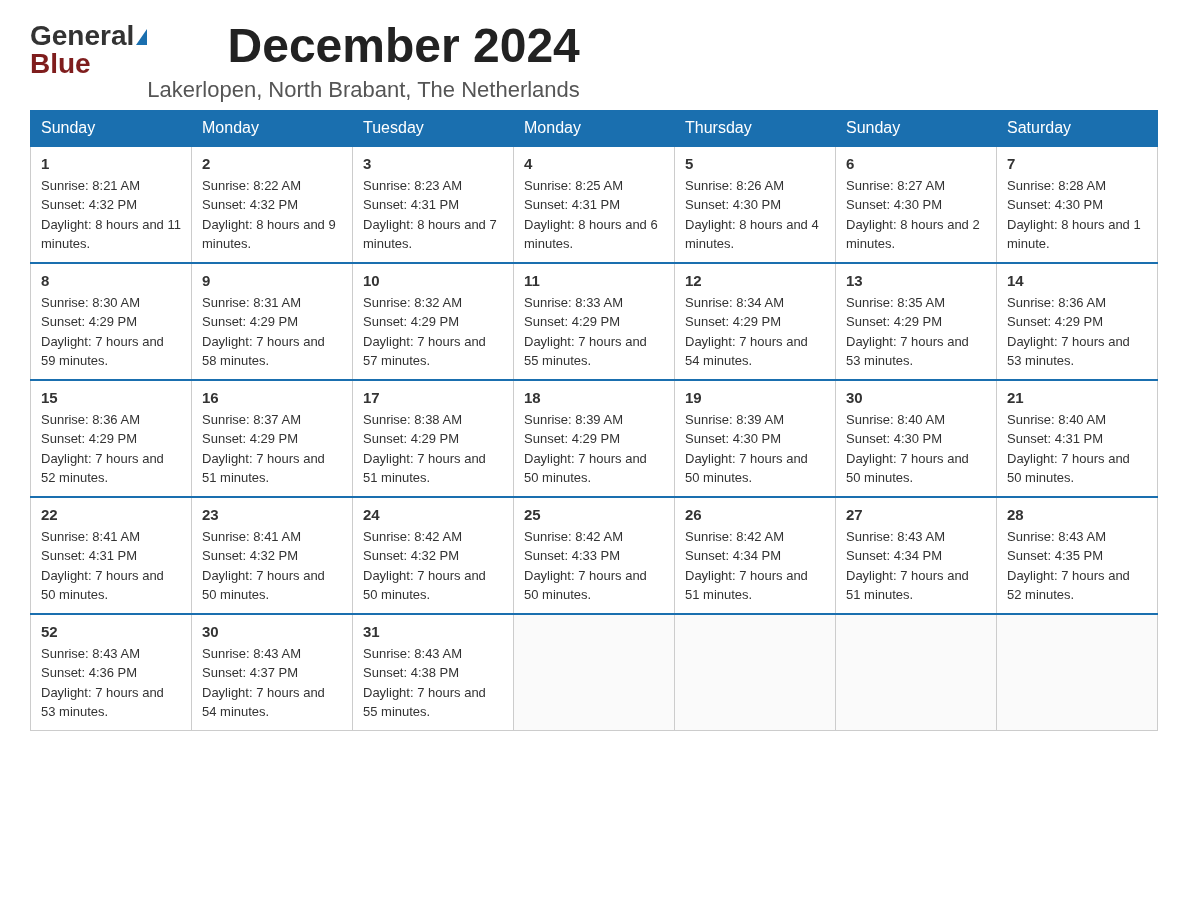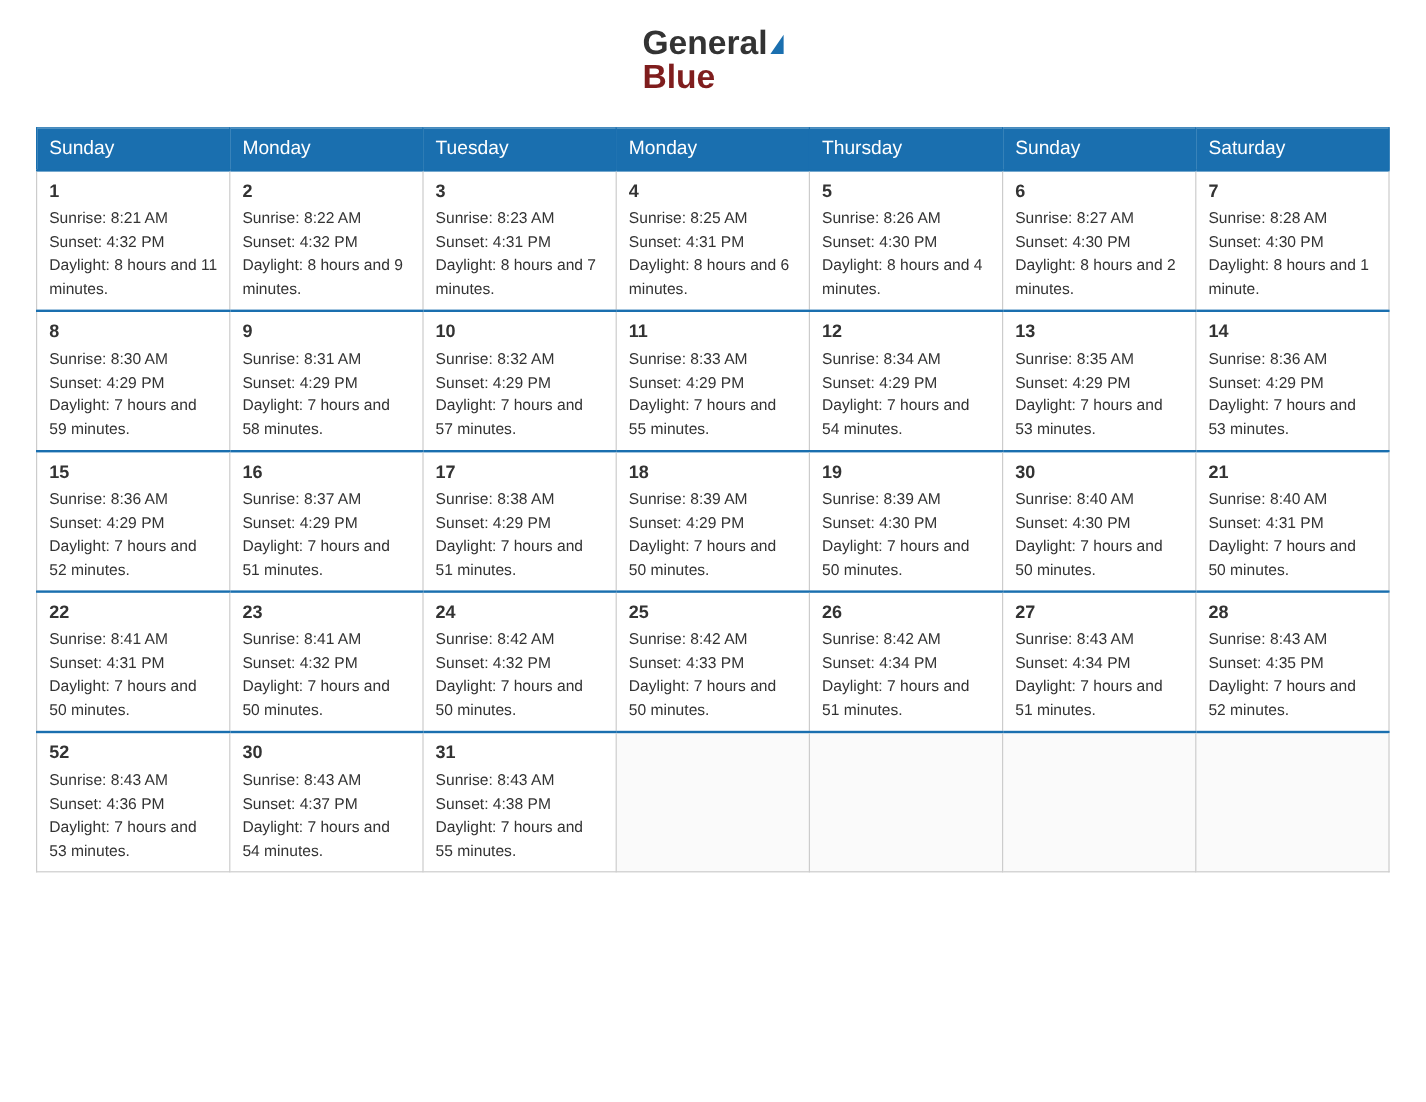--- a/index.html
+++ b/index.html
@@ -4,21 +4,21 @@
   <style>
     * { box-sizing: border-box; margin: 0; padding: 0; }
     body {
       font-family: Arial, sans-serif;
       background: #fff;
       padding: 20px 30px;
       color: #333;
     }
     .header-row {
       display: flex;
-      justify-content: center;
+      justify-content: flex-start;
       align-items: flex-start;
       margin-bottom: 6px;
     }
     .logo {
       display: flex;
       flex-direction: column;
       align-items: flex-start;
     }
     .title-block {
       text-align: right;
@@ -30,21 +30,21 @@
       line-height: 1.1;
     }
     .location-title {
       font-size: 22px;
       color: #555;
       margin-top: 4px;
     }
     .calendar {
       width: 100%;
       border-collapse: collapse;
-      margin-top: 26px;
+      margin-top: 7px;
       border-radius: 12px;
     }
     .calendar th {
       background: #1a6faf;
       color: #fff;
       padding: 8px 10px;
       font-size: 16px;
       font-weight: normal;
       text-align: left;
       border: 1px solid #1a6faf;
@@ -78,20 +78,24 @@
 </head>
 <body>
 
 <div class="header-row">
   <div class="logo">
     <div style="display:flex; align-items:center;">
       <span style="font-size:28px;font-weight:bold;color:#333;">General</span>
       <span style="display:inline-block;width:0;height:0;border-left:11px solid transparent;border-bottom:16px solid #1a6faf;margin-left:2px;margin-bottom:-2px;"></span>
     </div>
     <span style="font-size:28px;font-weight:bold;color:#7f1d1d;margin-top:-4px;">Blue</span>
+  </div>
+  <div class="title-block">
+    <div class="month-title">December 2024</div>
+    <div class="location-title">Lakerlopen, North Brabant, The Netherlands</div>
   </div>
 </div>
 
 <table class="calendar">
   <thead>
     <tr>
       <th>Sunday</th>
       <th>Monday</th>
       <th>Tuesday</th>
       <th>Monday</th>

